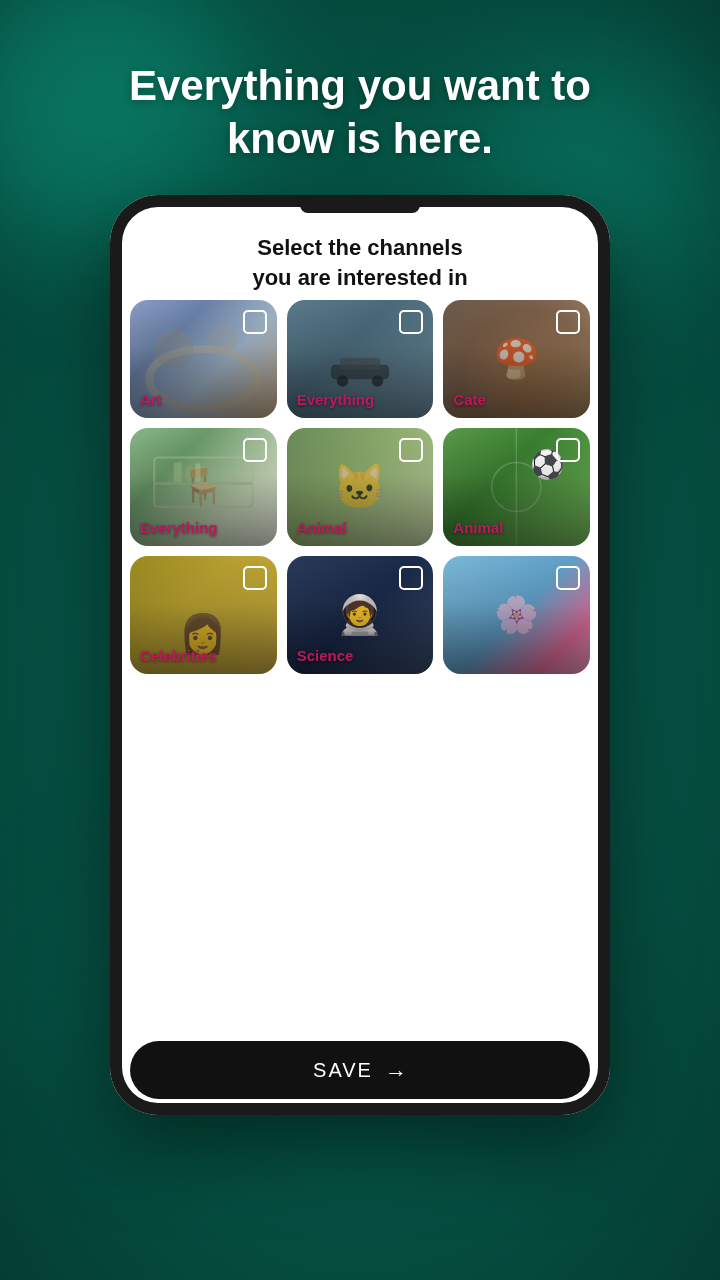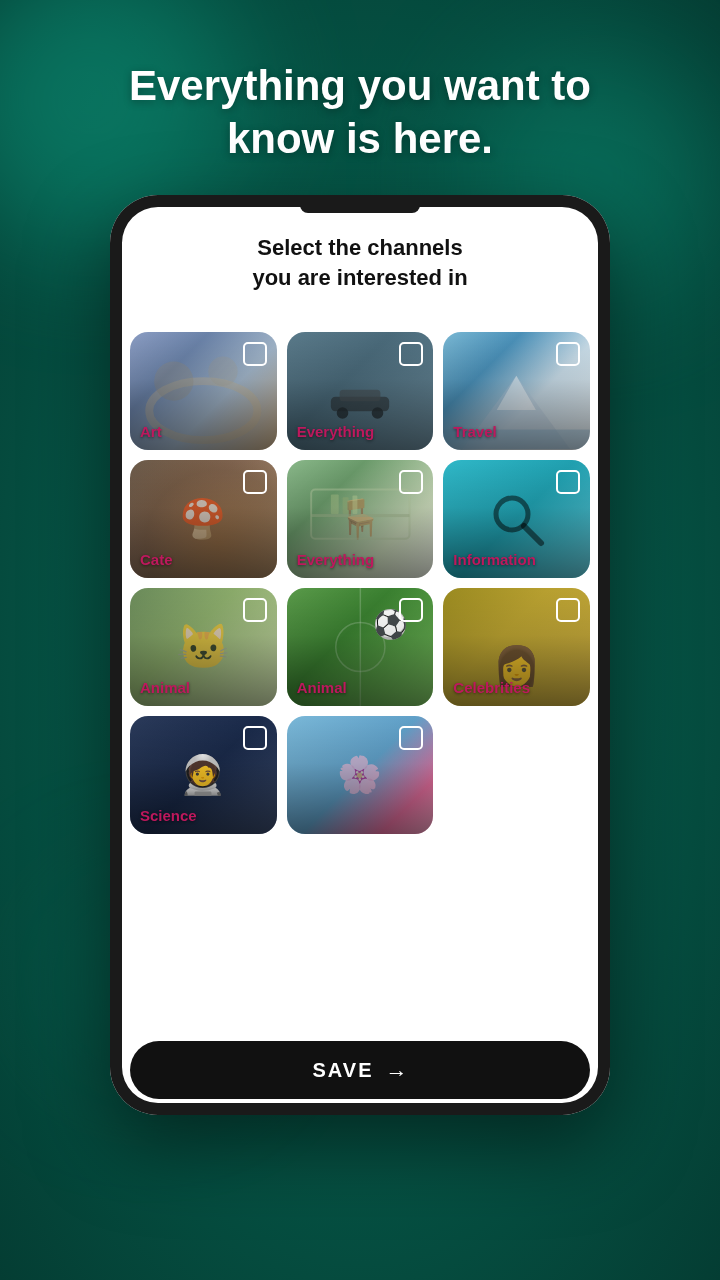--- a/index.html
+++ b/index.html
@@ -75,21 +75,21 @@
       scrollbar-width: none;
     }
     .phone-content::-webkit-scrollbar { display: none; }
 
     .screen-title {
       font-size: 22px;
       font-weight: 700;
       text-align: center;
       line-height: 1.35;
       color: #111;
-      margin-bottom: 40px;
+      margin-bottom: 8px;
     }
 
     .channels-grid {
       display: grid;
       grid-template-columns: repeat(3, 1fr);
       gap: 10px;
     }
 
     .channel-card {
       position: relative;
@@ -199,21 +199,21 @@
       align-items: center;
       justify-content: center;
       gap: 12px;
       cursor: pointer;
       border: none;
     }
 
     .save-label {
       color: white;
       font-size: 20px;
-      font-weight: 700;
+      font-weight: 400;
       letter-spacing: 2px;
     }
 
     .save-arrow {
       color: white;
       font-size: 22px;
       font-weight: 700;
     }
 
     
@@ -324,30 +324,20 @@
         <svg class="car-shape" viewBox="0 0 120 60" xmlns="http://www.w3.org/2000/svg">
           <rect x="10" y="20" width="100" height="25" rx="8" fill="#222" opacity="0.7"></rect>
           <rect x="25" y="8" width="70" height="20" rx="6" fill="#444" opacity="0.7"></rect>
           <circle cx="30" cy="48" r="10" fill="#111" opacity="0.8"></circle>
           <circle cx="90" cy="48" r="10" fill="#111" opacity="0.8"></circle>
         </svg>
         <div class="channel-checkbox"></div>
         <span class="channel-label">Everything</span>
       </div>
 
-      <div class="channel-card ch-travel">
-        <div class="channel-bg"></div>
-        <svg class="mountain-shape" viewBox="0 0 150 80" xmlns="http://www.w3.org/2000/svg" style="position:absolute;bottom:0;left:0;width:100%;height:80px;">
-          <polygon points="75,5 130,80 20,80" fill="rgba(180,200,220,0.7)"></polygon>
-          <polygon points="75,5 95,40 55,40" fill="white" opacity="0.8"></polygon>
-          <rect x="0" y="60" width="150" height="20" fill="rgba(100,160,200,0.5)"></rect>
-        </svg>
-        <div class="channel-checkbox"></div>
-        <span class="channel-label">Travel</span>
-      </div>
 
       <div class="channel-card ch-cate">
         <div class="channel-bg"></div>
         <div class="food-overlay"></div>
         <div style="position:absolute;inset:0;display:flex;align-items:center;justify-content:center;font-size:38px;opacity:0.6;">🍄</div>
         <div class="channel-checkbox"></div>
         <span class="channel-label">Cate</span>
       </div>
 
       <div class="channel-card ch-lifestyle">
@@ -357,31 +347,20 @@
           <rect x="20" y="30" width="100" height="50" rx="4" fill="none" stroke="rgba(180,200,160,0.5)" stroke-width="2"></rect>
           <rect x="20" y="55" width="100" height="3" fill="rgba(160,180,140,0.5)"></rect>
           <rect x="40" y="35" width="8" height="20" rx="1" fill="rgba(180,200,140,0.4)"></rect>
           <rect x="52" y="38" width="6" height="17" rx="1" fill="rgba(160,180,120,0.4)"></rect>
           <rect x="62" y="36" width="5" height="19" rx="1" fill="rgba(200,220,160,0.4)"></rect>
         </svg>
         <div class="channel-checkbox"></div>
         <span class="channel-label">Everything</span>
       </div>
 
-      <div class="channel-card ch-information">
-        <div class="channel-bg"></div>
-        <div class="info-circle">
-          <svg width="60" height="60" viewBox="0 0 60 60" xmlns="http://www.w3.org/2000/svg">
-            <circle cx="25" cy="25" r="16" fill="none" stroke="rgba(0,0,0,0.5)" stroke-width="5"></circle>
-            <line x1="37" y1="37" x2="54" y2="54" stroke="rgba(0,0,0,0.5)" stroke-width="6" stroke-linecap="round"></line>
-          </svg>
-        </div>
-        <div class="channel-checkbox"></div>
-        <span class="channel-label">Information</span>
-      </div>
 
       <div class="channel-card ch-animal">
         <div class="channel-bg"></div>
         <div style="position:absolute;inset:0;display:flex;align-items:center;justify-content:center;font-size:44px;opacity:0.6;">🐱</div>
         <div class="channel-checkbox"></div>
         <span class="channel-label">Animal</span>
       </div>
 
       <div class="channel-card ch-sport">
         <div class="channel-bg"></div>

